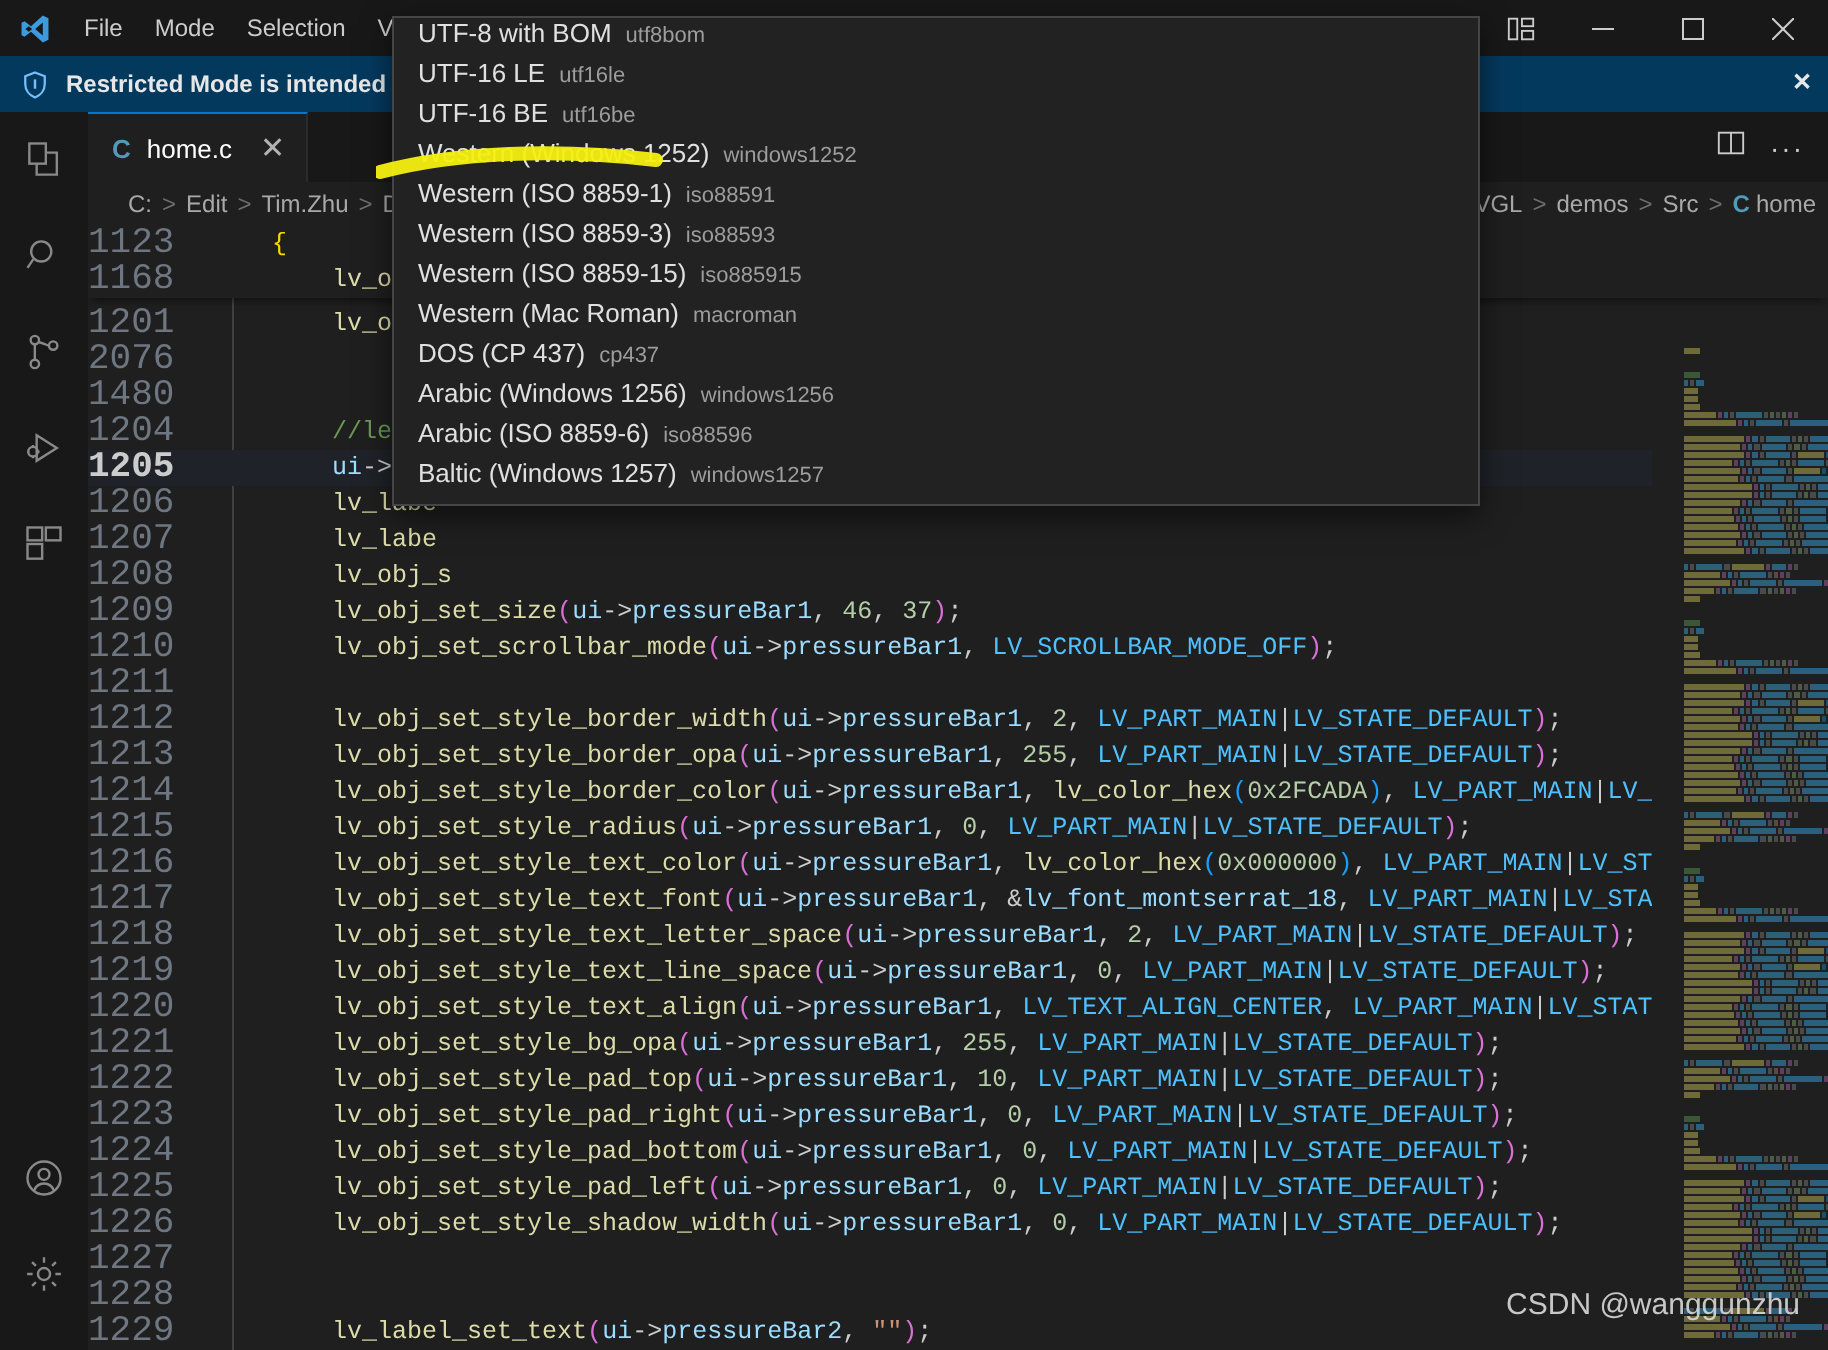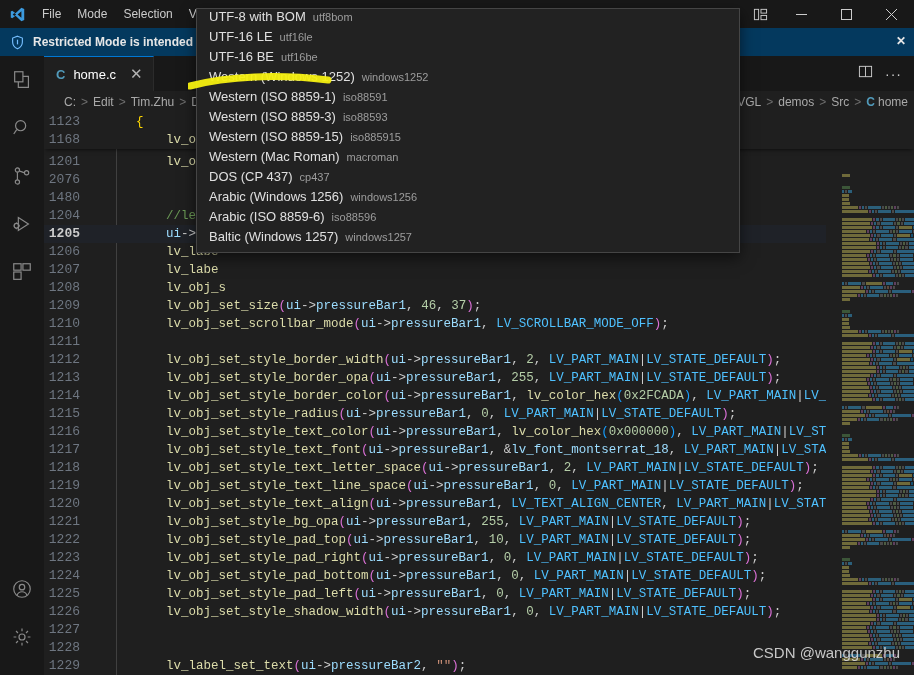--- a/index.html
+++ b/index.html
@@ -83,21 +83,21 @@
   .sticky {
     position: absolute; top: 0; left: 0; right: 0; z-index: 2;
     background: #1f1f1f; box-shadow: 0 3px 4px -2px rgba(0,0,0,.55);
   }
   .code-lines { position: absolute; top: 0; left: 0; right: 0; }
   .code-lines.scrolled { top: 40px; }
   .cl { display: flex; height: 18px; line-height: 18px; font-family: "Liberation Mono", monospace; font-size: 12.5px; white-space: pre; }
   .cl.cur { background: #1f2228; }
   .ln {
     width: 52px; min-width: 52px; text-align: right; padding-right: 16px;
-    color: #6e7681; font-family: "Liberation Mono", monospace; font-size: 13px;
+    color: #6e7681; font-family: "Liberation Mono", monospace; font-size: 18px;
   }
   .cl.cur .ln { color: #cccccc; font-weight: bold; }
   .src { padding-left: 10px; color: #cccccc; }
 
   
   .t-fn   { color: #dcdcaa; }
   .t-var  { color: #9cdcfe; }
   .t-cnst { color: #4fc1ff; }
   .t-num  { color: #b5cea8; }
   .t-str  { color: #ce9178; }

